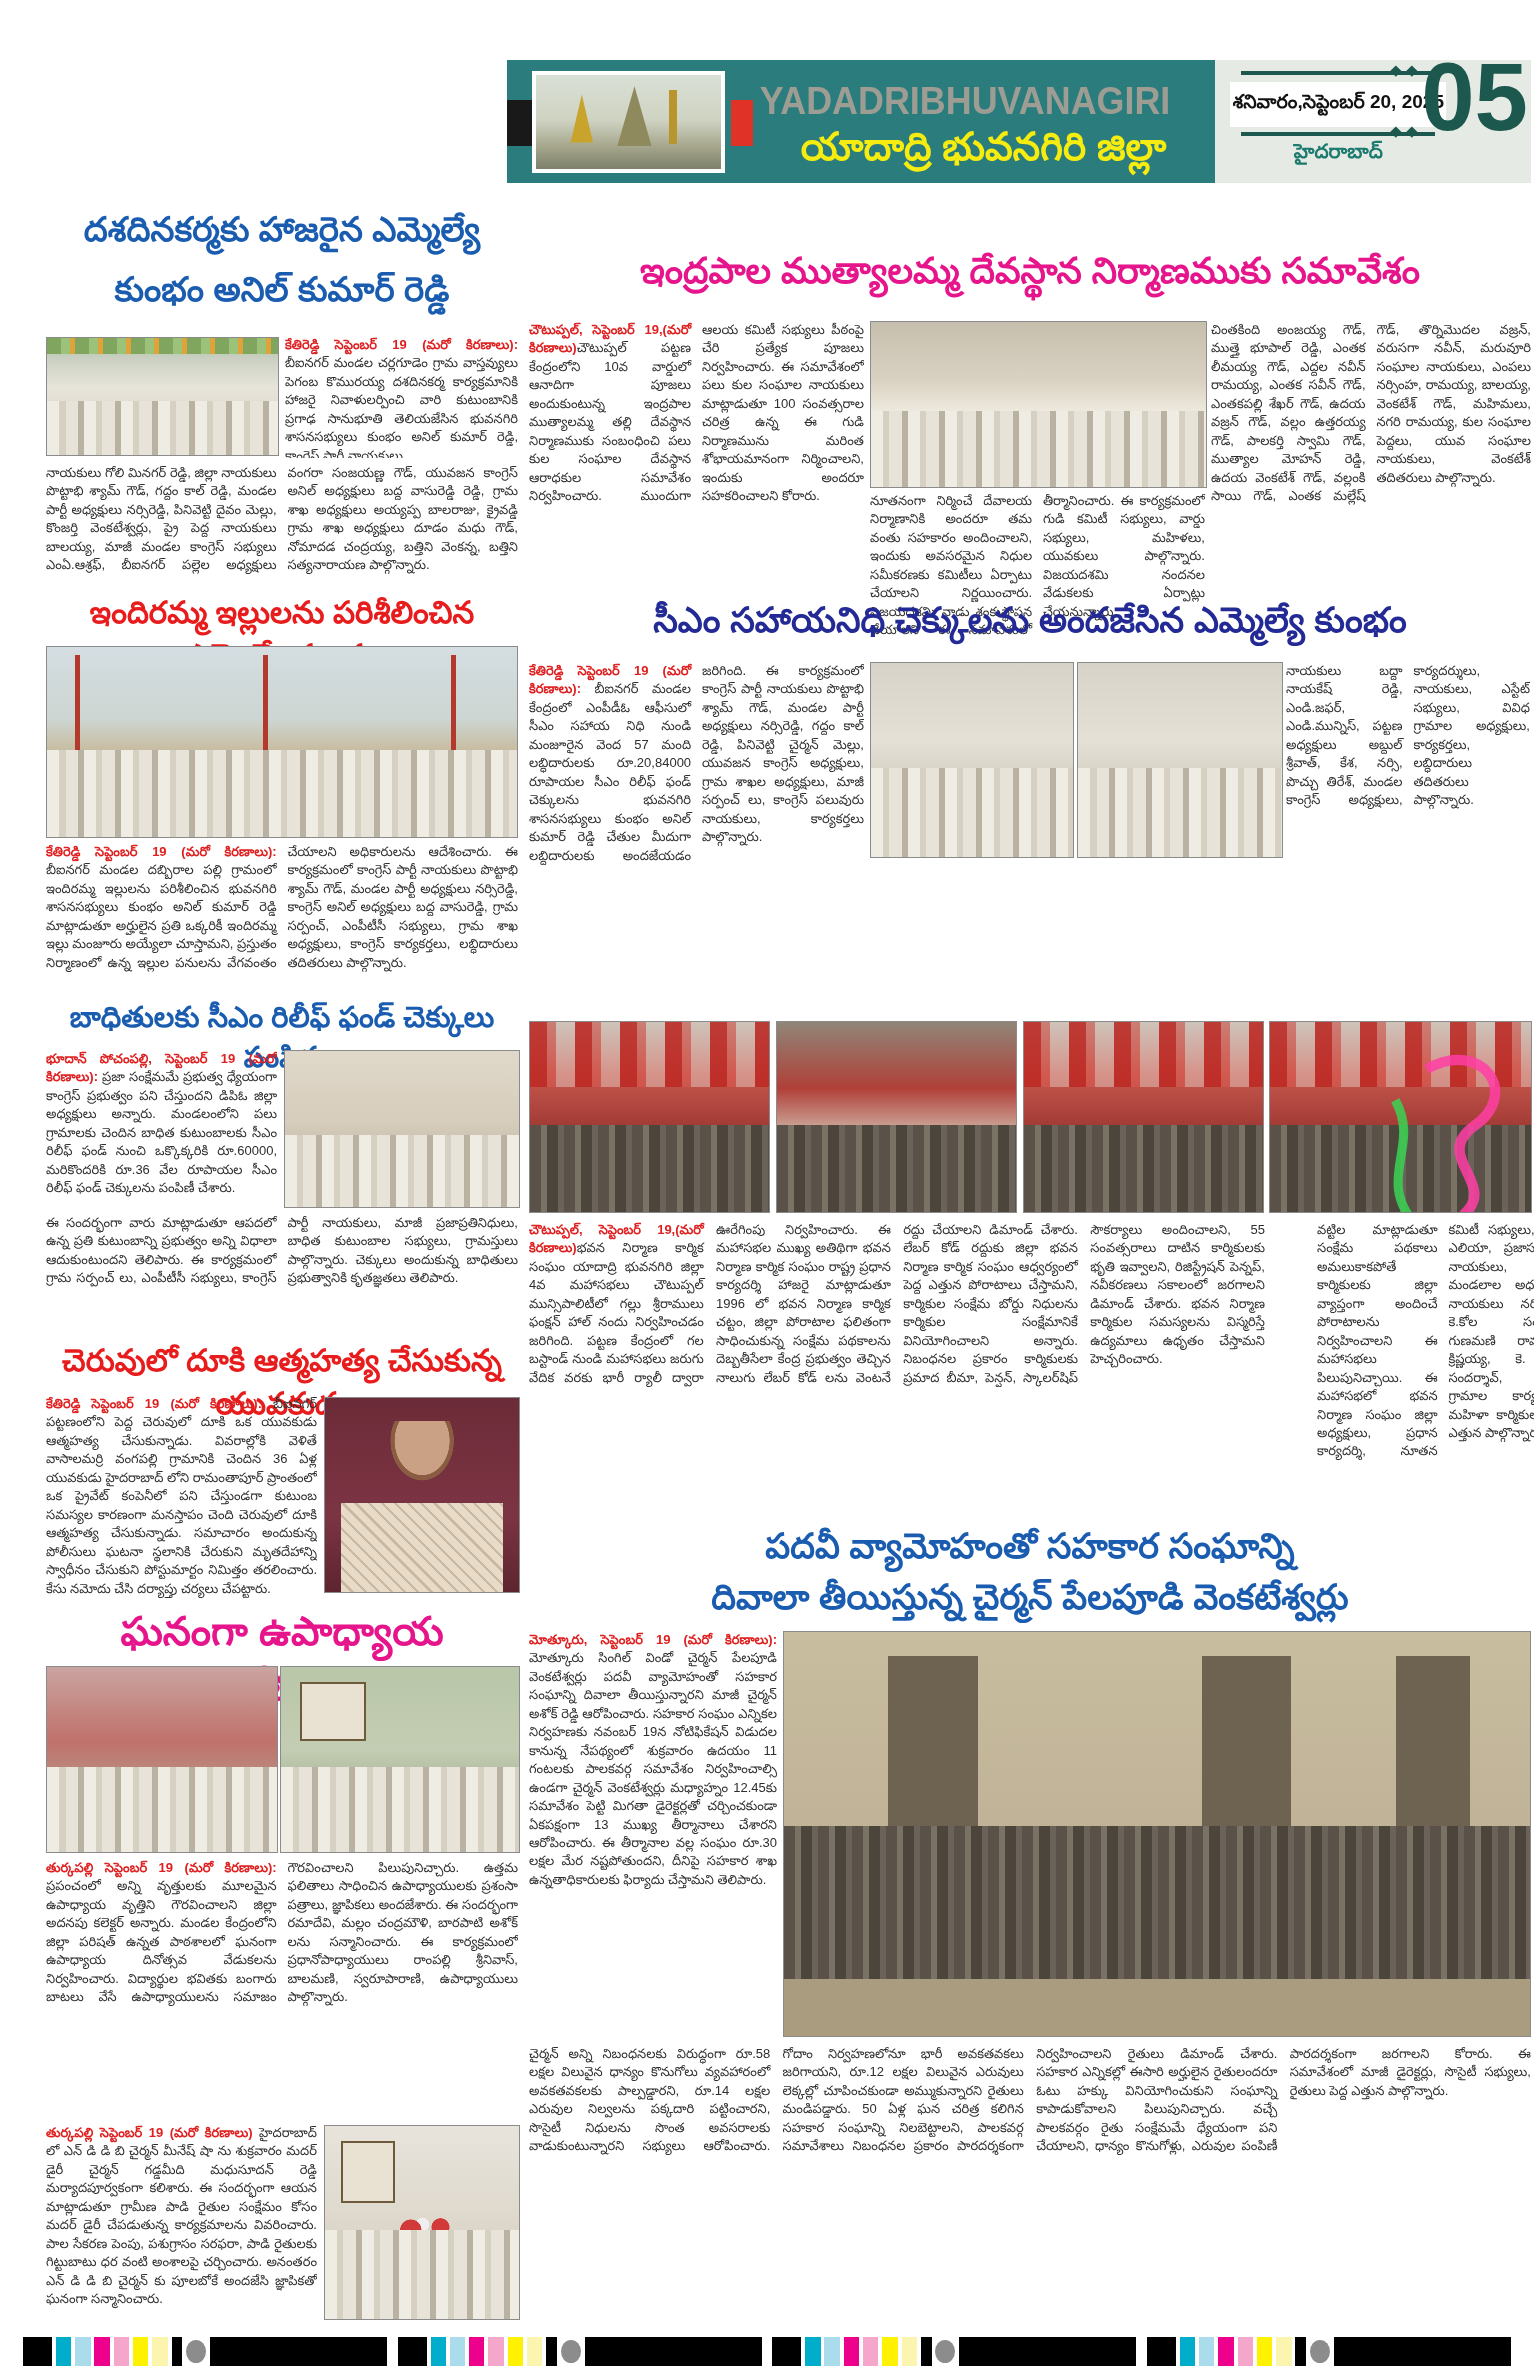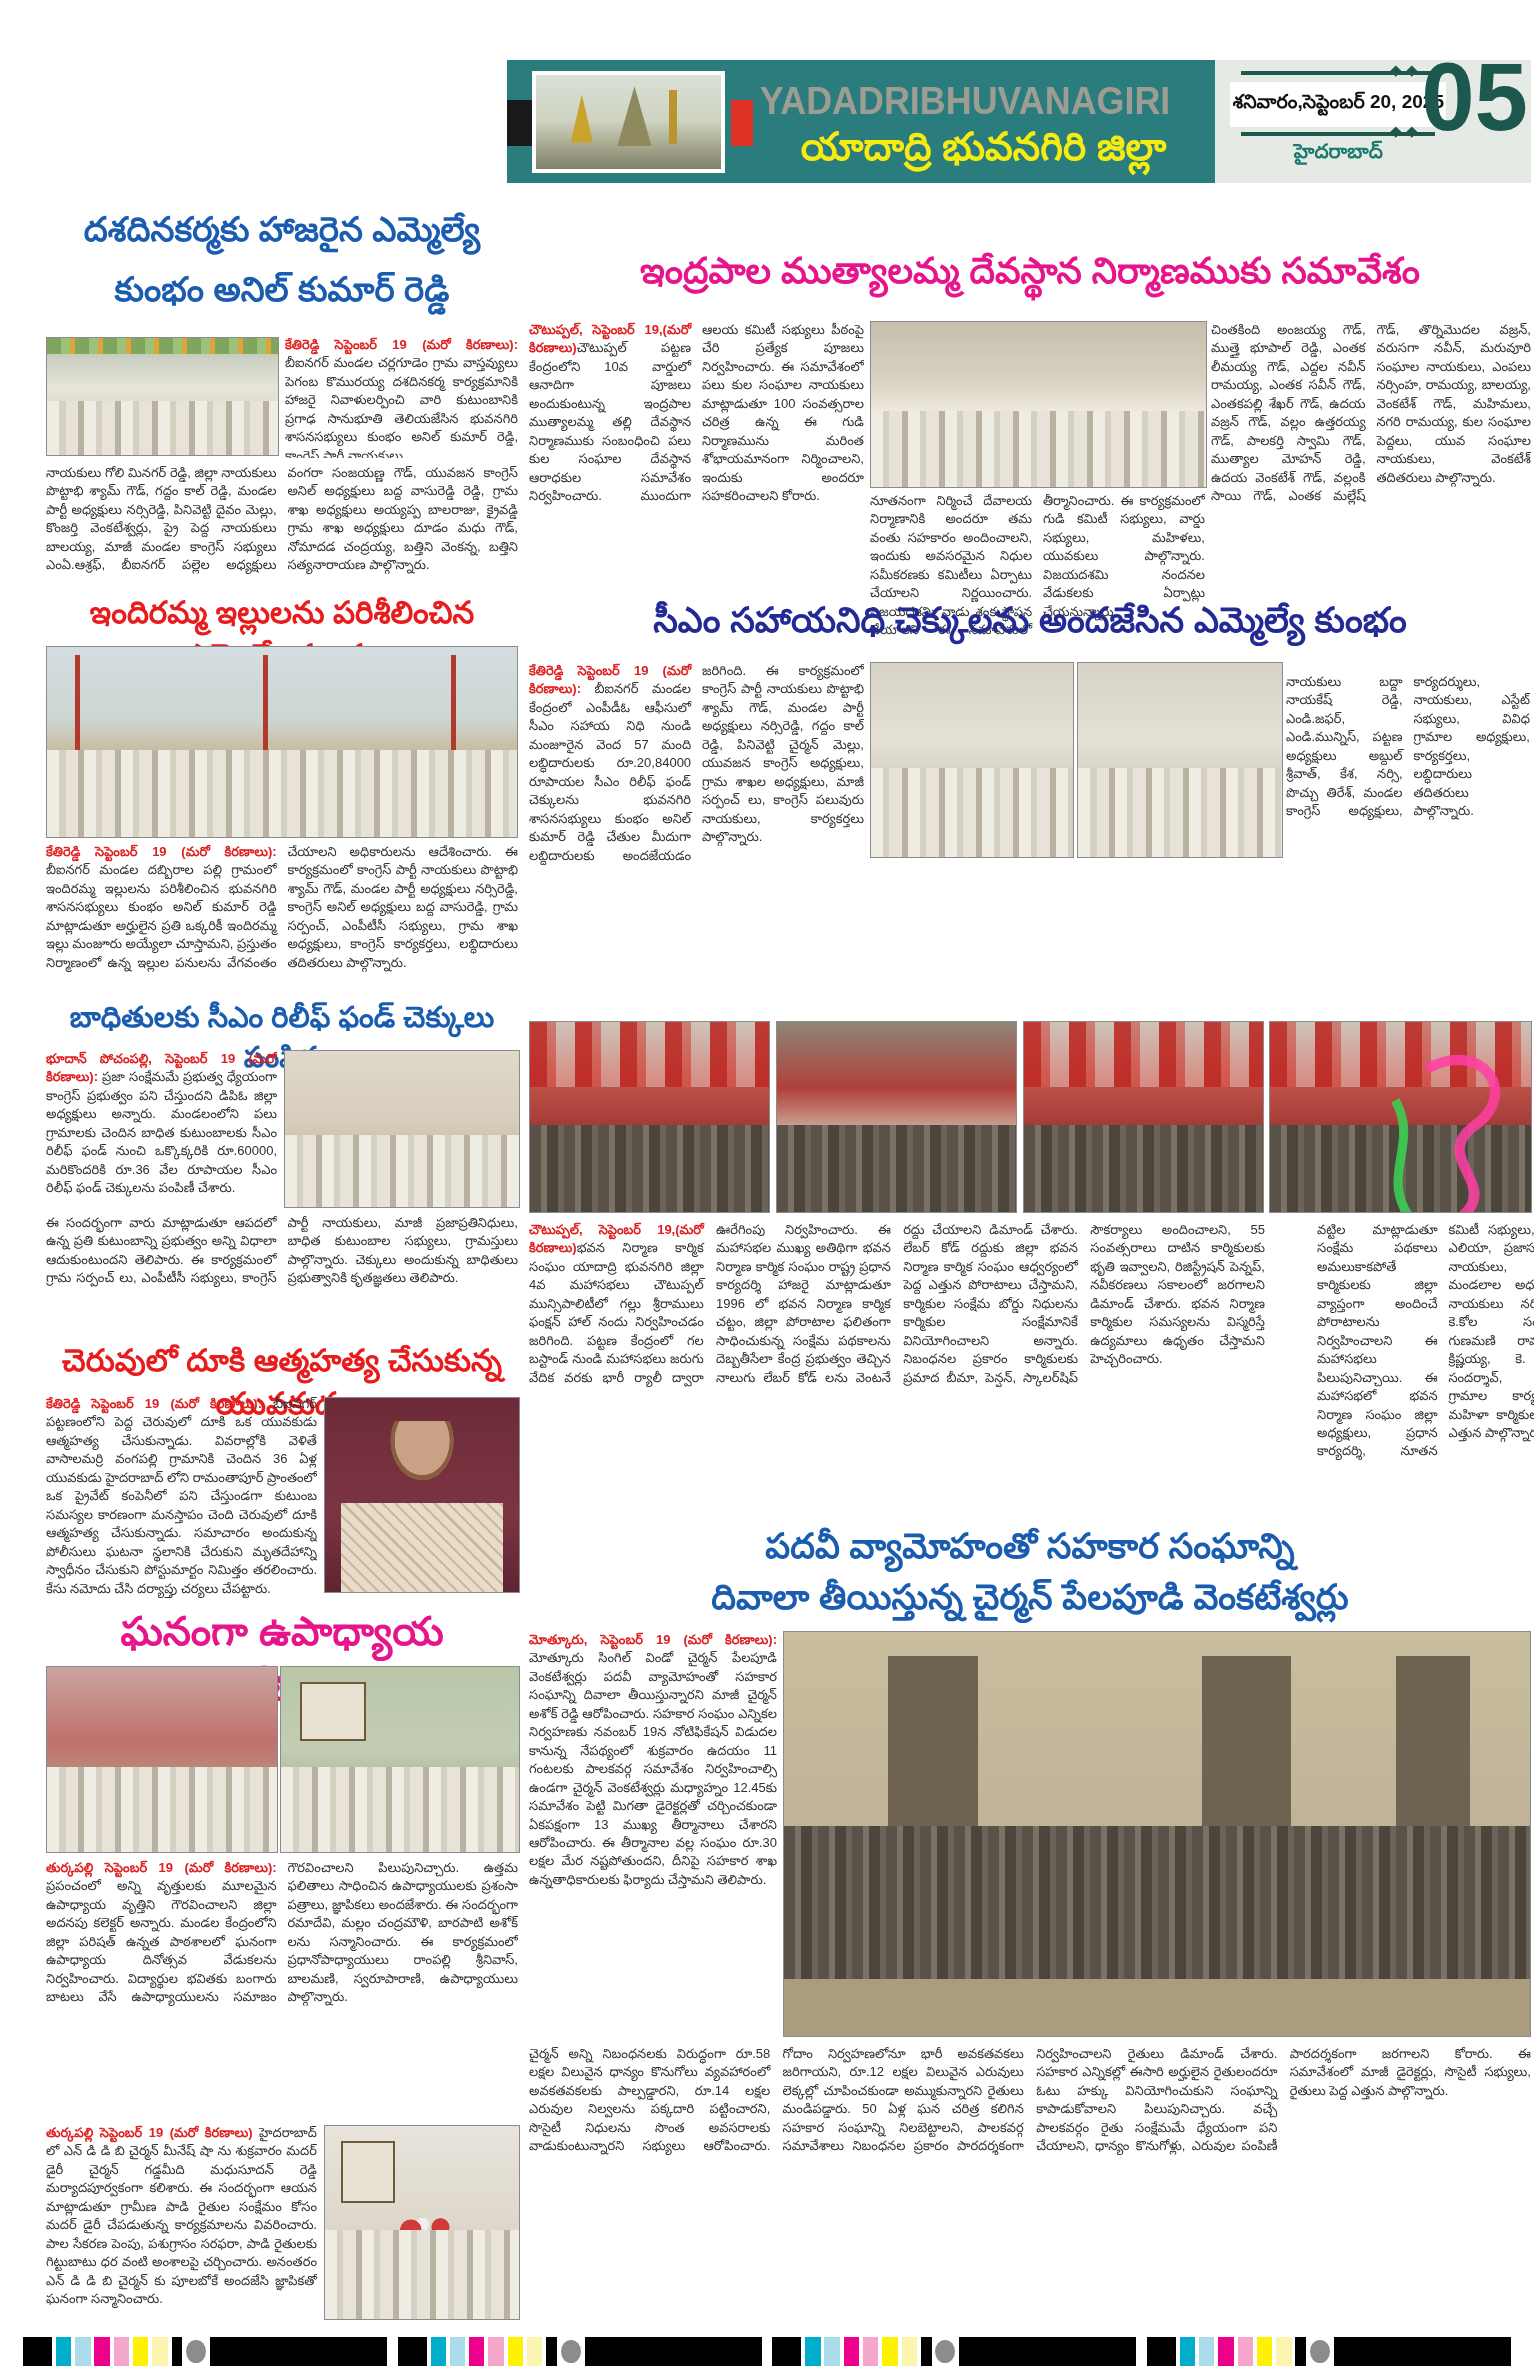--- a/index.html
+++ b/index.html
@@ -187,21 +187,21 @@
     <div class="hl hl-navy" style="top:0;font-size:35px;">సీఎం సహాయనిధి చెక్కులను అందజేసిన ఎమ్మెల్యే కుంభం</div>
     <div class="tb" style="left:0;top:62px;width:335px;height:275px;">
       <p class="bt cols2"><span class="dl">కేతిరెడ్డి సెప్టెంబర్ 19 (మరో కిరణాలు):</span> <span>బీఐనగర్ మండల కేంద్రంలో ఎంపీడీఓ ఆఫీసులో సీఎం సహాయ నిధి నుండి మంజూరైన వెంద 57 మంది లబ్ధిదారులకు రూ.20,84000 రూపాయల సీఎం రిలీఫ్ ఫండ్ చెక్కులను భువనగిరి శాసనసభ్యులు కుంభం అనిల్ కుమార్ రెడ్డి చేతుల మీదుగా లబ్ధిదారులకు అందజేయడం జరిగింది. ఈ కార్యక్రమంలో కాంగ్రెస్ పార్టీ నాయకులు పొట్టాభి శ్యామ్ గౌడ్, మండల పార్టీ అధ్యక్షులు నర్సిరెడ్డి, గద్దం కాల్ రెడ్డి, పినివెట్టి చైర్మన్ మెల్లు, యువజన కాంగ్రెస్ అధ్యక్షులు, గ్రామ శాఖల అధ్యక్షులు, మాజీ సర్పంచ్ లు, కాంగ్రెస్ పలువురు నాయకులు, కార్యకర్తలు పాల్గొన్నారు.</span></p>
     </div>
     <div class="photo ph-a4" style="left:341px;top:62px;width:202px;height:194px;">
       <div class="crowd"></div>
     </div>
     <div class="photo ph-a4" style="left:548px;top:62px;width:204px;height:194px;">
       <div class="crowd"></div>
     </div>
-    <div class="tb" style="left:757px;top:62px;width:244px;height:275px;margin-top:11px;">
+    <div class="tb" style="left:757px;top:62px;width:244px;height:275px;">
       <p class="bt cols2">నాయకులు బద్దా నాయకేష్ రెడ్డి, ఎండి.జఫర్, ఎండి.మున్నిస్, పట్టణ అధ్యక్షులు అబ్దుల్ శ్రీవాత్, కేశ, నర్సి, పొచ్చు తిరేశ్, మండల కాంగ్రెస్ అధ్యక్షులు, కార్యదర్శులు, నాయకులు, ఎస్టేట్ సభ్యులు, వివిధ గ్రామాల అధ్యక్షులు, కార్యకర్తలు, లబ్ధిదారులు తదితరులు పాల్గొన్నారు.</p>
     </div>
   </div>
 
   <div class="abs" style="left:529px;top:942px;width:1002px;height:571px;">
     <div class="photo ph-red" style="left:0;top:79px;width:239px;height:190px;">
       <div class="flags"></div>
       <div class="crowd dark"></div>
     </div>
     <div class="photo ph-stage" style="left:247px;top:79px;width:239px;height:190px;">

